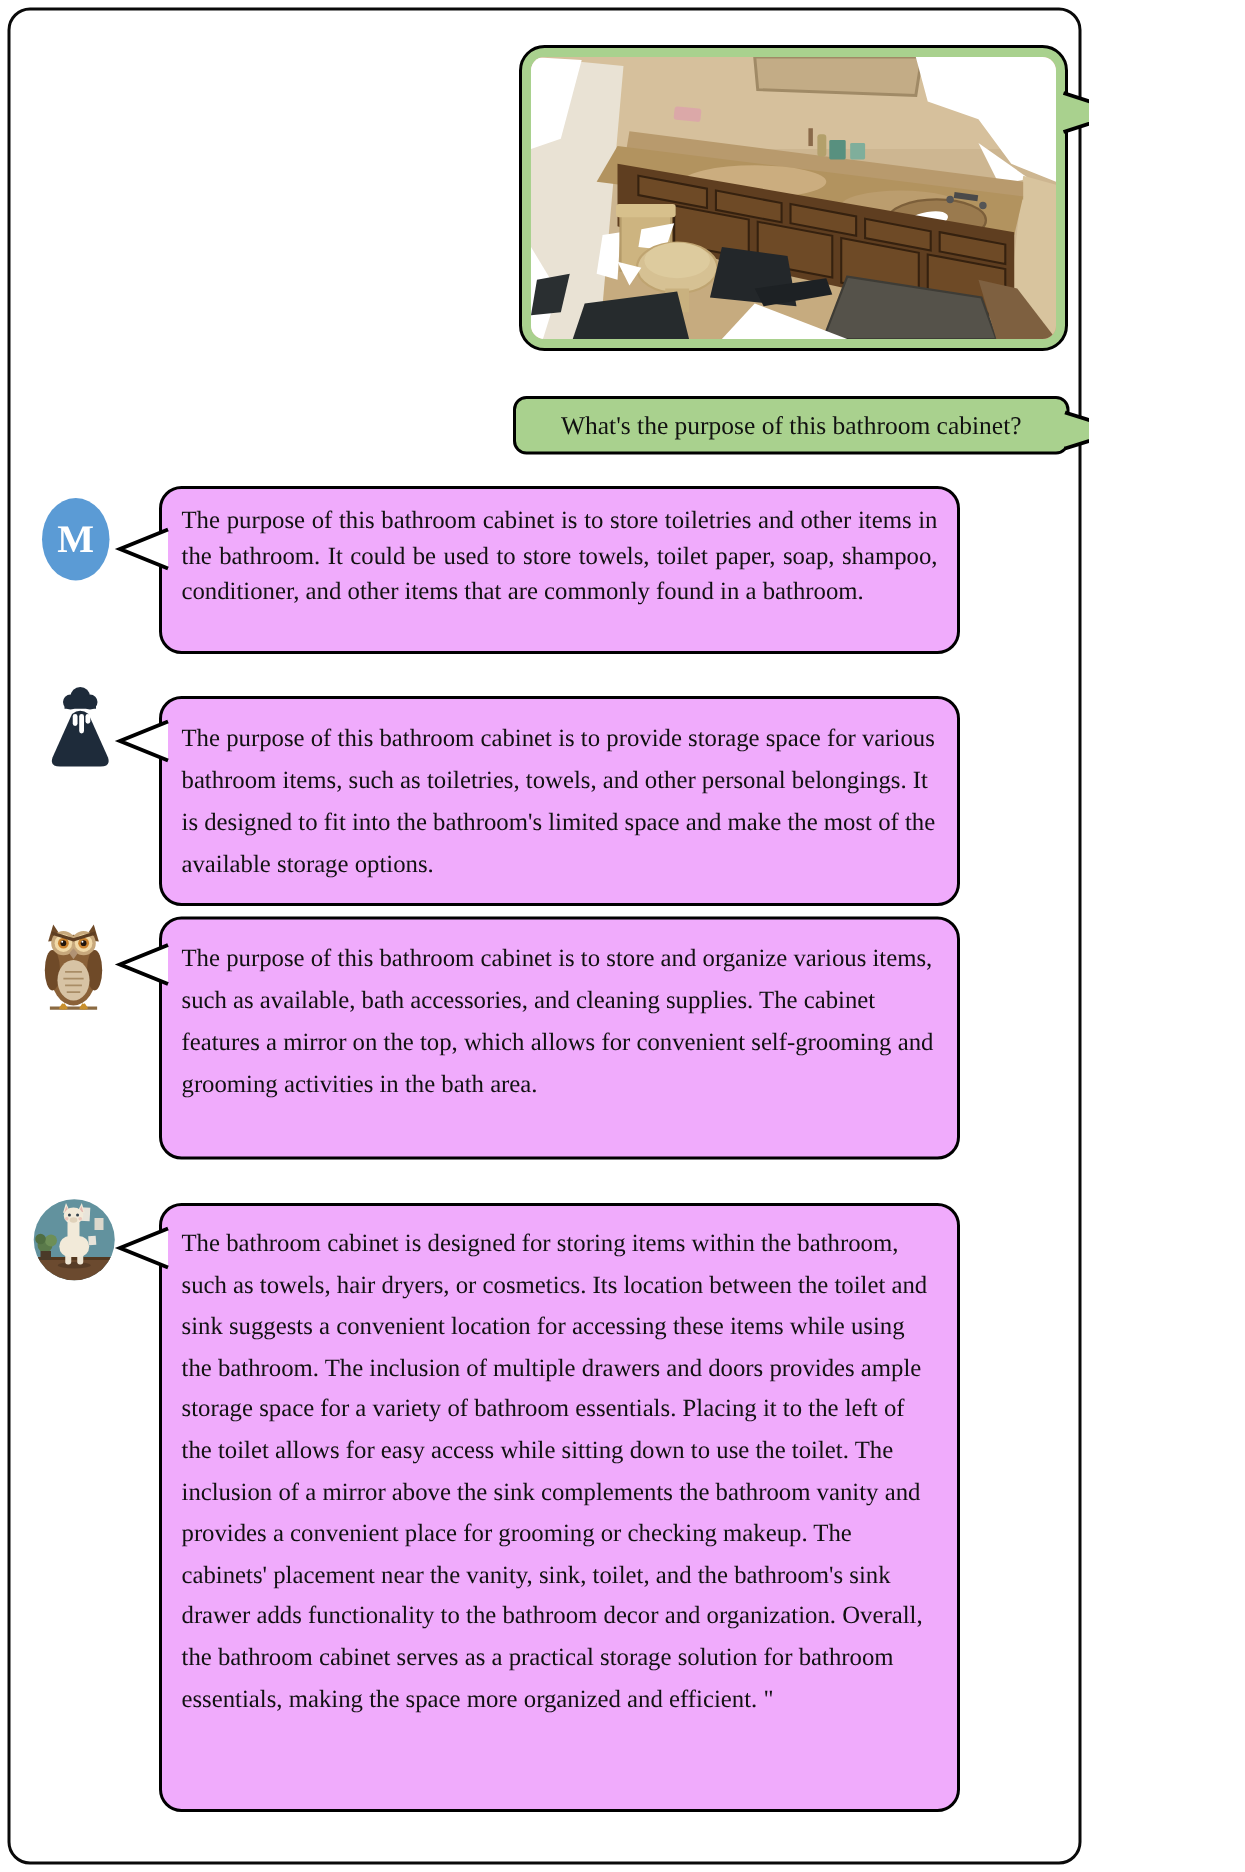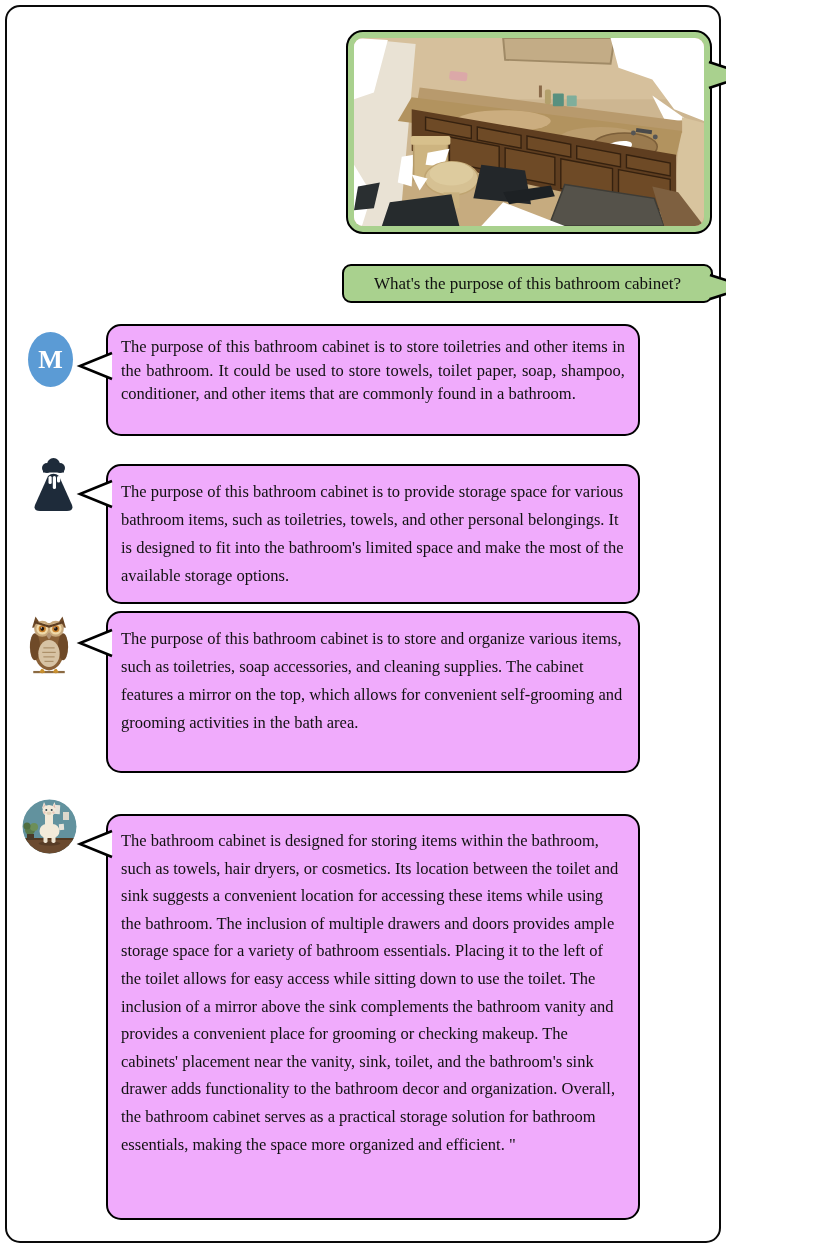--- a/index.html
+++ b/index.html
@@ -31,21 +31,21 @@
   #m-avatar{position:absolute;left:28px;top:332px;width:45px;height:55px;border-radius:50%;
             background:#5b9bd5;display:flex;align-items:center;justify-content:center;
             color:#fff;font-weight:bold;font-size:26px;}
   #volcano-avatar{position:absolute;left:26px;top:456px;width:54px;height:58px;}
   #owl-avatar{position:absolute;left:22px;top:613px;width:54px;height:63px;}
   #llama-avatar{position:absolute;left:22px;top:799px;width:55px;height:55px;border-radius:50%;overflow:hidden;}
 
   #bubble-1{left:106px;top:324px;width:534px;min-height:112px;line-height:23.5px;text-align:justify;}
   #bubble-2{left:106px;top:464px;width:534px;min-height:132px;line-height:28px;padding-top:12px;padding-bottom:12px;}
   #bubble-3{left:106px;top:611px;width:534px;min-height:162px;line-height:28px;padding-top:12px;padding-bottom:12px;}
-  #bubble-4{left:106px;top:802px;width:534px;min-height:406px;line-height:27.6px;padding-top:11px;padding-bottom:11px;margin-top:12px;}
+  #bubble-4{left:106px;top:802px;width:534px;min-height:406px;line-height:27.6px;padding-top:11px;padding-bottom:11px;}
 </style>
 </head>
 <body>
 
 <div id="page">
   <div id="frame"></div>
 
   <div class="bubble green" id="image-bubble">
     <div class="photo-wrap" aria-label="3D-scanned bathroom scene: long wooden vanity cabinet with drawers, tan countertop with sink and toiletries, toilet on the left, dark rugs on the floor">
       <svg class="photo" viewBox="0 0 352 190" preserveAspectRatio="none">
@@ -212,21 +212,21 @@
       <circle cx="30" cy="14" r="1.7" fill="#1f140c"></circle>
       <circle cx="17.3" cy="13.2" r="0.6" fill="#fff"></circle>
       <circle cx="29.3" cy="13.2" r="0.6" fill="#fff"></circle>
       <path d="M11,8 L24,12 L37,8" fill="none" stroke="#5e3e22" stroke-width="2"></path>
       <polygon points="24,17 21.5,20 24,23.5 26.5,20" fill="#b09274"></polygon>
       <path d="M18,50 l-2,3 M18,50 l0,3.5 M18,50 l2,3" stroke="#c9902e" stroke-width="1.6" fill="none"></path>
       <path d="M30,50 l-2,3 M30,50 l0,3.5 M30,50 l2,3" stroke="#c9902e" stroke-width="1.6" fill="none"></path>
     </svg>
   </div>
   <div class="bubble gray" id="bubble-3">
-    <span>The purpose of this bathroom cabinet is to store and organize various items, such as toiletries, soap accessories, and cleaning supplies. The cabinet features a mirror on the top, which allows for convenient self-grooming and grooming activities in the bath area.</span>
+    <span>The purpose of this bathroom cabinet is to store and organize various items, such as available, bath accessories, and cleaning supplies. The cabinet features a mirror on the top, which allows for convenient self-grooming and grooming activities in the bath area.</span>
     <svg class="tail tail-left" style="top:14px" viewBox="0 0 38 32">
       <path d="M36,3 L4,16 L36,29" fill="#ffffff" stroke="#000" stroke-width="2.6" stroke-linejoin="miter"></path>
     </svg>
   </div>
 
   <div id="llama-avatar">
     <svg viewBox="0 0 55 55" width="55" height="55">
       <defs>
           <clipPath id="lc">
             <circle cx="27.5" cy="27.5" r="27"></circle>

